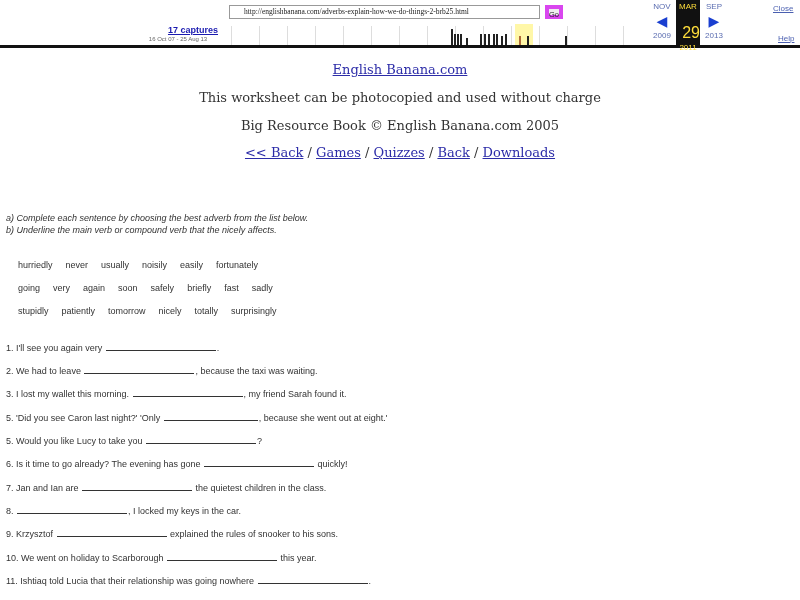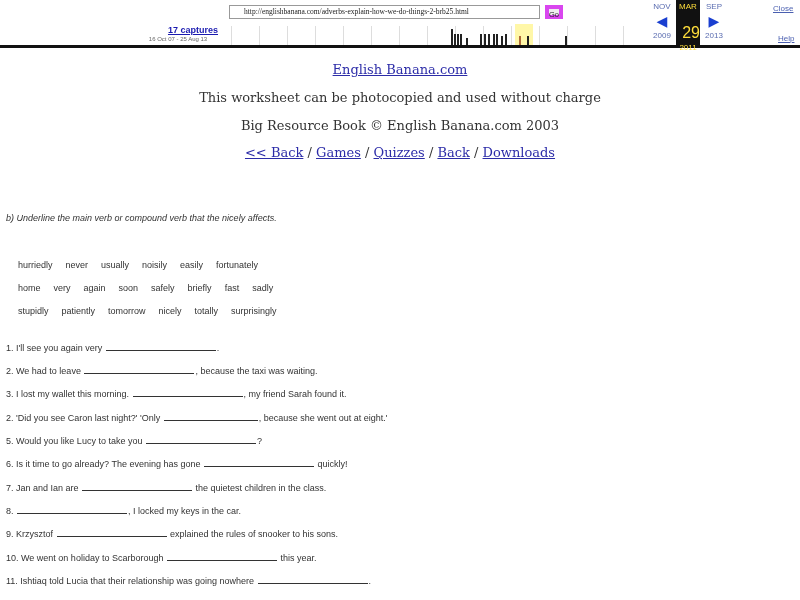--- a/index.html
+++ b/index.html
@@ -119,42 +119,43 @@
   </div>
 
   <a class="wm-close">Close</a>
   <a class="wm-help">Help</a>
 </div>
 
 <div class="center-block" style="top:62px">
   <a>English Banana.com</a>
 </div>
 <div class="center-block" style="top:90px">This worksheet can be photocopied and used without charge</div>
-<div class="center-block" style="top:118px">Big Resource Book © English Banana.com 2003</div>
+<div class="center-block" style="top:118px">Big Resource Book © English Banana.com 2005</div>
 <div class="center-block nav-links" style="top:145px">
   <a>&lt;&lt; Back</a><span class="sep"> / </span><a>Games</a><span class="sep"> / </span><a>Quizzes</a><span class="sep"> / </span><a>Back</a><span class="sep"> / </span><a>Downloads</a>
 </div>
 
 <div class="instructions">
+  <div>a) Complete each sentence by choosing the best adverb from the list below.</div>
   <div>b) Underline the main verb or compound verb that the nicely affects.</div>
 </div>
 
 <div class="wordrow" style="top:260px">
   <span>hurriedly</span><span>never</span><span>usually</span><span>noisily</span><span>easily</span><span>fortunately</span>
 </div>
 <div class="wordrow" style="top:283px">
-  <span>home</span><span>very</span><span>again</span><span>soon</span><span>safely</span><span>briefly</span><span>fast</span><span>sadly</span>
+  <span>going</span><span>very</span><span>again</span><span>soon</span><span>safely</span><span>briefly</span><span>fast</span><span>sadly</span>
 </div>
 <div class="wordrow" style="top:306px">
   <span>stupidly</span><span>patiently</span><span>tomorrow</span><span>nicely</span><span>totally</span><span>surprisingly</span>
 </div>
 
 <div class="q" style="top:343px"><span>1. I'll see you again very </span><span class="blank" style="width:110px"></span><span>.</span></div>
 <div class="q" style="top:366px"><span>2. We had to leave </span><span class="blank" style="width:110px"></span><span>, because the taxi was waiting.</span></div>
 <div class="q" style="top:389px"><span>3. I lost my wallet this morning. </span><span class="blank" style="width:110px"></span><span>, my friend Sarah found it.</span></div>
-<div class="q" style="top:413px"><span>2. 'Did you see Caron last night?' 'Only </span><span class="blank" style="width:94px"></span><span>, because she went out at eight.'</span></div>
+<div class="q" style="top:413px"><span>5. 'Did you see Caron last night?' 'Only </span><span class="blank" style="width:94px"></span><span>, because she went out at eight.'</span></div>
 <div class="q" style="top:436px"><span>5. Would you like Lucy to take you </span><span class="blank" style="width:110px"></span><span>?</span></div>
 <div class="q" style="top:459px"><span>6. Is it time to go already? The evening has gone </span><span class="blank" style="width:110px"></span><span> quickly!</span></div>
 <div class="q" style="top:483px"><span>7. Jan and Ian are </span><span class="blank" style="width:110px"></span><span> the quietest children in the class.</span></div>
 <div class="q" style="top:506px"><span>8. </span><span class="blank" style="width:110px"></span><span>, I locked my keys in the car.</span></div>
 <div class="q" style="top:529px"><span>9. Krzysztof </span><span class="blank" style="width:110px"></span><span> explained the rules of snooker to his sons.</span></div>
 <div class="q" style="top:553px"><span>10. We went on holiday to Scarborough </span><span class="blank" style="width:110px"></span><span> this year.</span></div>
 <div class="q" style="top:576px"><span>11. Ishtiaq told Lucia that their relationship was going nowhere </span><span class="blank" style="width:110px"></span><span>.</span></div>
 
 </body></html>

